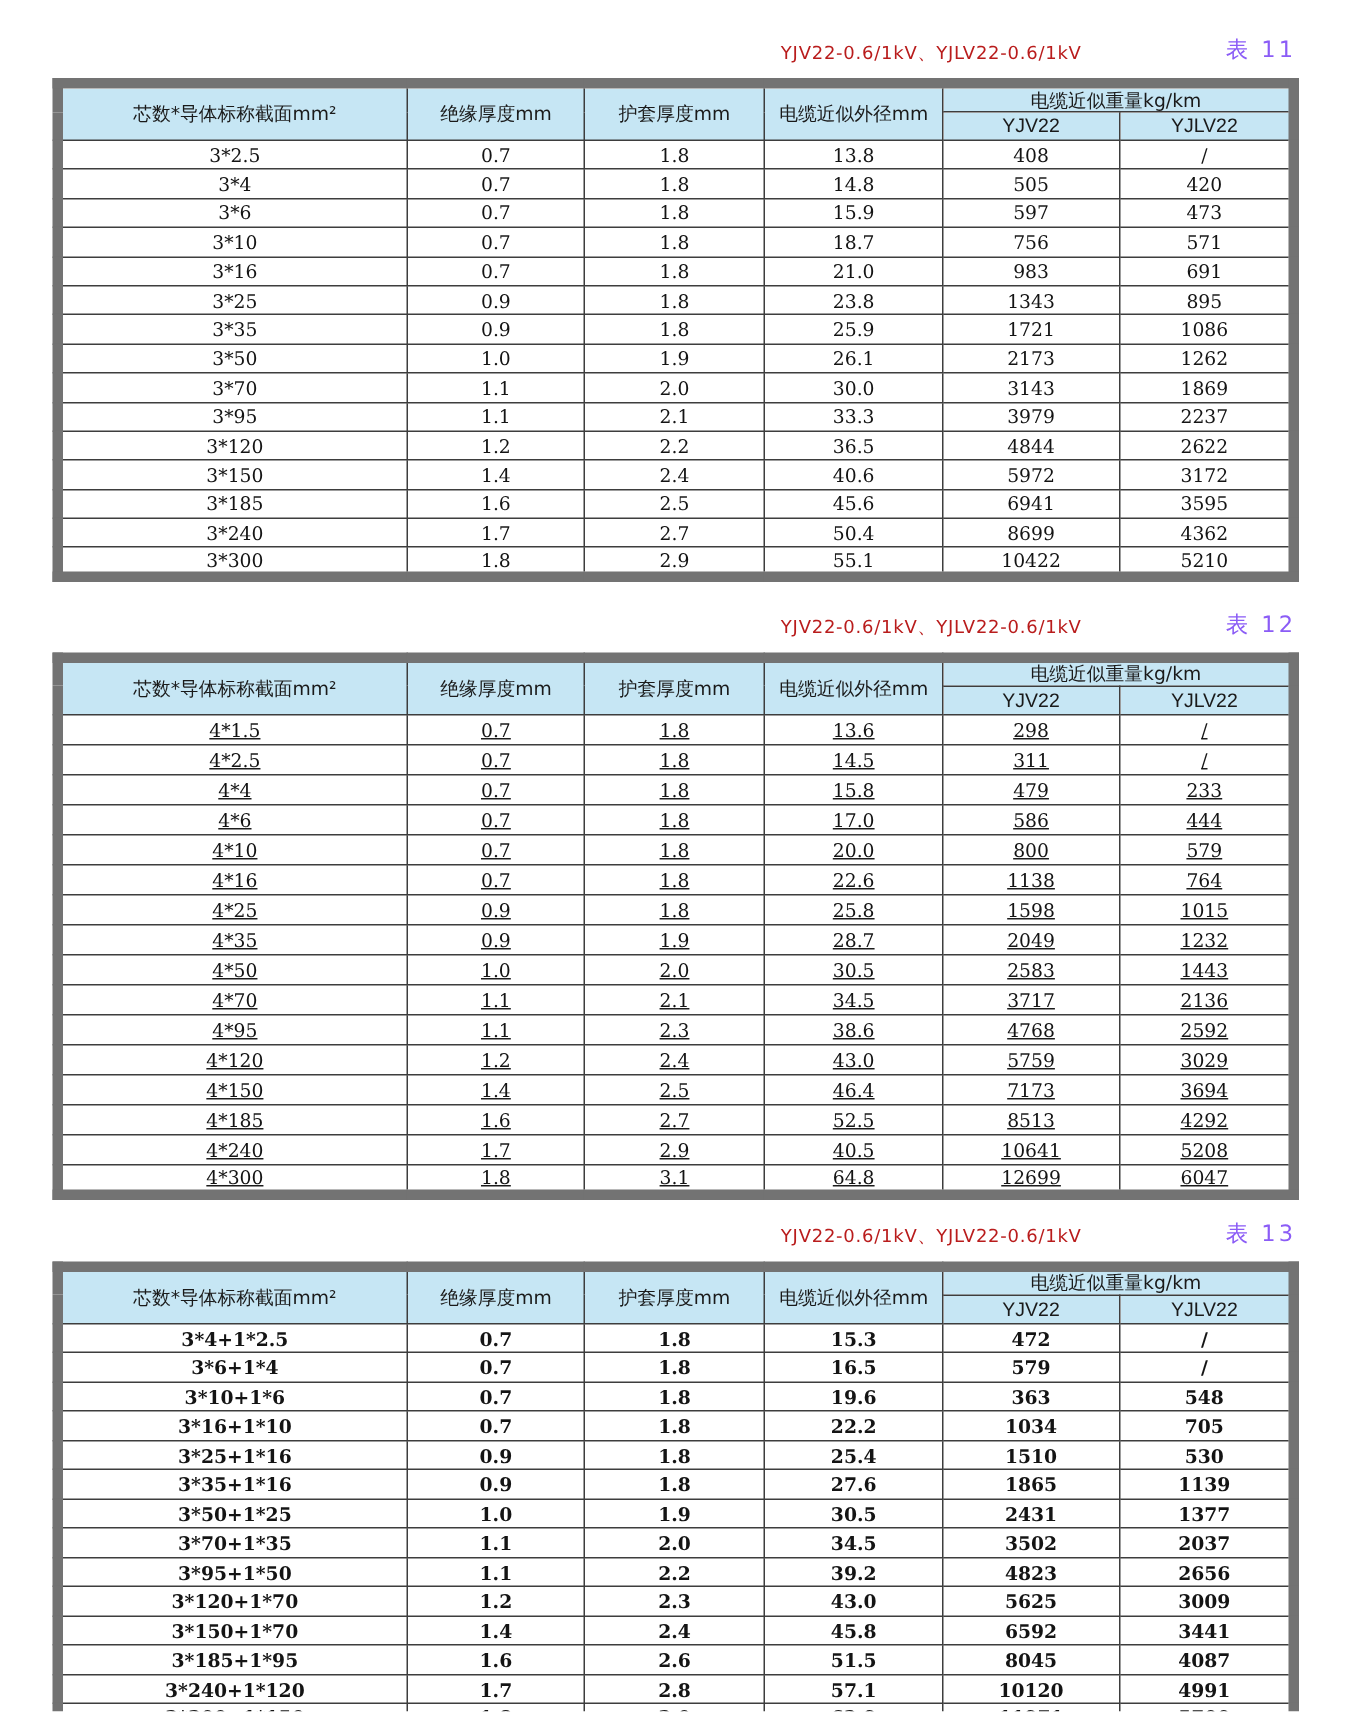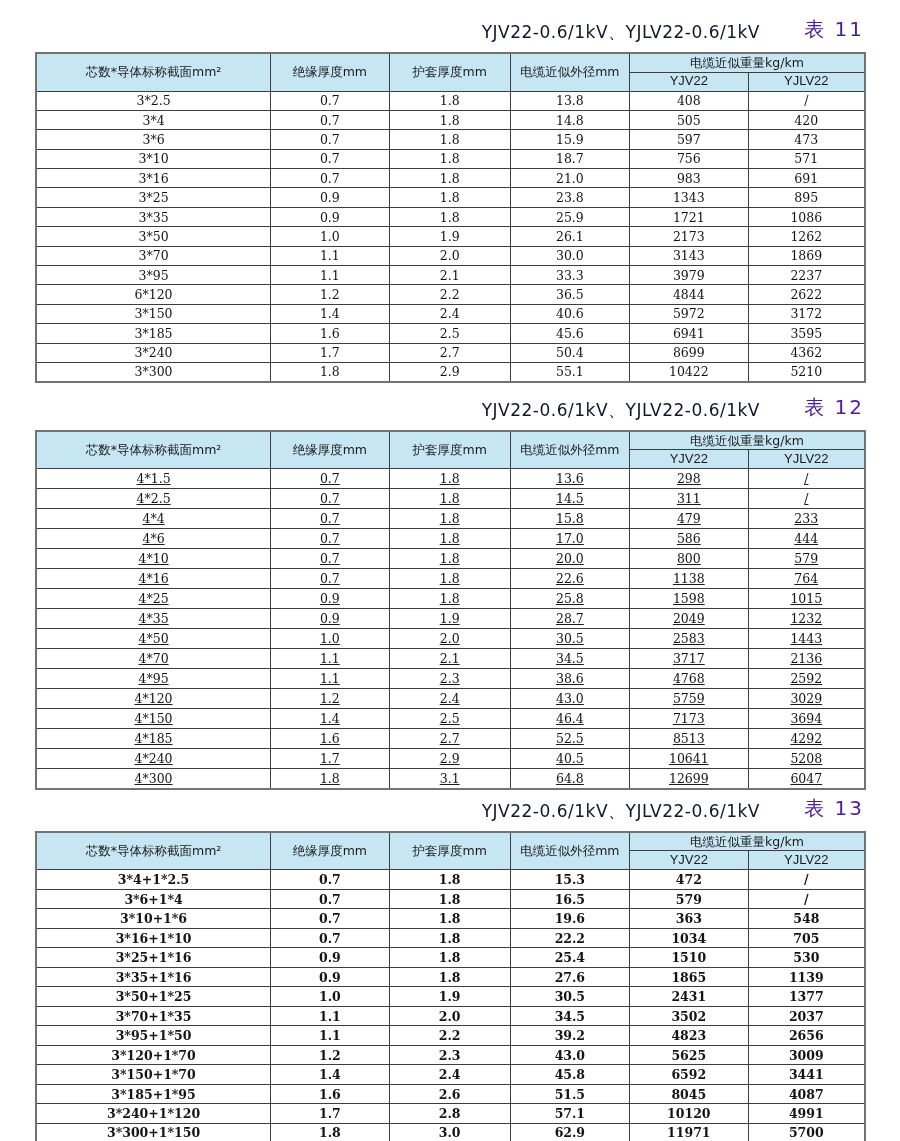--- a/index.html
+++ b/index.html
@@ -14,32 +14,32 @@
     position:relative;
   }
   .table-block { width:831px; }
   .block-2 { margin-top:15px; }
   .block-3 { margin-top:9px; }
 
   .caption { position:relative; height:26px; margin-bottom:6px; }
   .caption-title {
     position:absolute; left:70.5%; transform:translateX(-50%);
     bottom:2px;
-    font-size:17px; font-weight:normal; letter-spacing:0.5px;
-    white-space:nowrap; color:#0f172a;
+    font-size:12px; font-weight:normal; letter-spacing:0.5px;
+    white-space:nowrap; color:#b91c1c;
   }
   .caption-tag {
     position:absolute; right:2px; bottom:3px;
-    font-size:20px; color:#4c1d95; letter-spacing:2px;
+    font-size:15px; color:#8b5cf6; letter-spacing:2px;
     white-space:nowrap;
   }
 
   table.spec {
     width:100%; border-collapse:collapse; table-layout:fixed;
-    border:2px solid #737373;
+    border:7px solid #737373;
   }
   table.spec th, table.spec td {
     border:1px solid #3d3d3d;
     text-align:center; vertical-align:middle;
     padding:0; overflow:hidden; white-space:nowrap;
   }
   table.spec thead th {
     background:#c6e6f4;
     font-weight:normal;
     font-size:12.5px;
@@ -168,21 +168,21 @@
           </tr>
           <tr>
             <td>3*95</td>
             <td>1.1</td>
             <td>2.1</td>
             <td>33.3</td>
             <td>3979</td>
             <td>2237</td>
           </tr>
           <tr>
-            <td>6*120</td>
+            <td>3*120</td>
             <td>1.2</td>
             <td>2.2</td>
             <td>36.5</td>
             <td>4844</td>
             <td>2622</td>
           </tr>
           <tr>
             <td>3*150</td>
             <td>1.4</td>
             <td>2.4</td>

